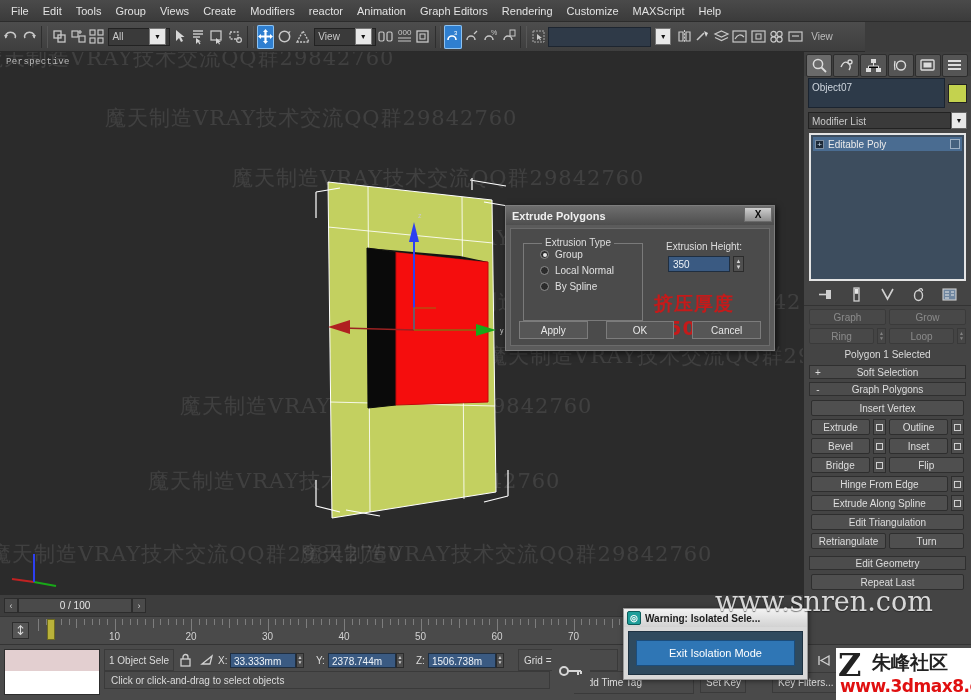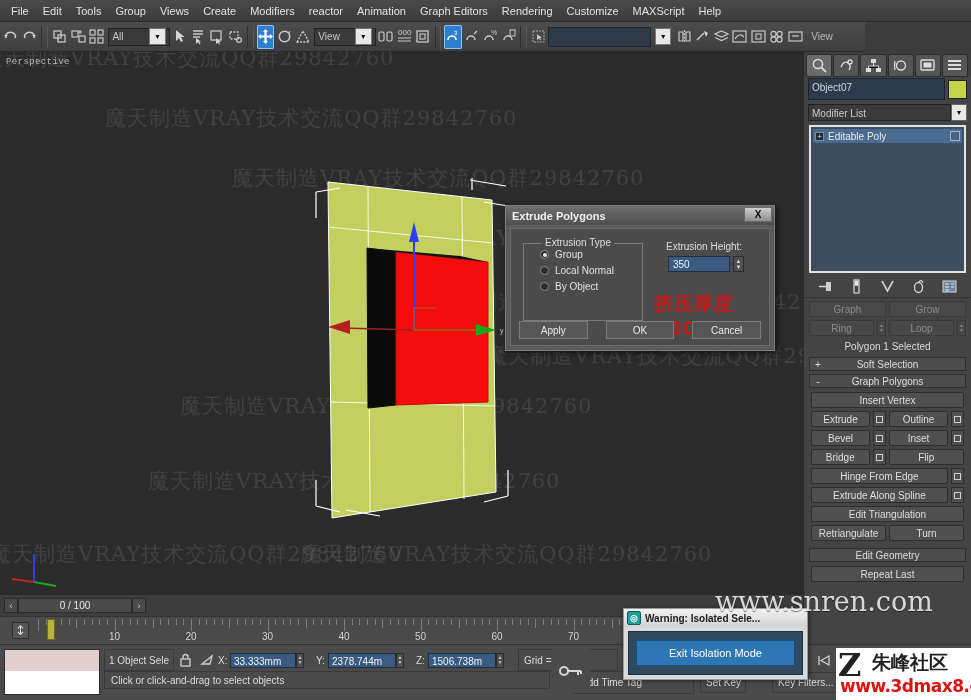--- a/index.html
+++ b/index.html
@@ -49,21 +49,21 @@
   .gizmo text{font-family:"Liberation Sans",sans-serif;}
 
   
   .cmdpanel{position:absolute;left:803px;top:52px;width:168px;height:648px;
     background:#444;border-left:1px solid #2b2b2b;box-sizing:border-box;}
   .cptabs{display:flex;height:24px;align-items:center;background:#3f3f3f;padding:2px 2px 0 2px;box-sizing:border-box;}
   .cptab{width:26px;height:21px;margin-right:1px;background:#555;border:1px solid #2d2d2d;
     display:flex;align-items:center;justify-content:center;border-radius:2px;}
   .cptab.sel{background:#6a6a6a;}
   .row{display:flex;align-items:center;padding:2px 4px;box-sizing:border-box;}
-  .objname{flex:1;height:22px;background:#2d3a49;border:1px solid #1b2430;color:#cfd6de;
+  .objname{flex:1;height:30px;background:#2d3a49;border:1px solid #1b2430;color:#cfd6de;
     font-size:10px;line-height:17px;padding-left:3px;box-sizing:border-box;}
   .swatch{width:17px;height:17px;background:#c4d24e;border:1px solid #222;margin-left:3px;}
   .modlist{flex:1;height:17px;background:#3a3a3a;border:1px solid #222;color:#c9c9c9;
     font-size:10px;line-height:17px;padding-left:3px;box-sizing:border-box;}
   .modarrow{width:16px;height:17px;background:#e8e8e8;border:1px solid #666;box-sizing:border-box;
     display:flex;align-items:center;justify-content:center;font-size:7px;color:#111;}
   .stack{margin:2px 5px;height:148px;background:#3d4d5e;border:2px solid #e4e4e4;box-sizing:border-box;padding:2px;}
   .stackitem{display:flex;align-items:center;height:14px;background:#4a6c91;padding:0 2px;box-sizing:border-box;}
   .plusbox{width:9px;height:9px;background:#1d2a38;border:1px solid #7b8da0;color:#cfe0f0;
     font-size:8px;line-height:7px;text-align:center;margin-right:4px;box-sizing:border-box;}
@@ -628,21 +628,21 @@
         <div class="radio">
           <span class="rdot on"></span>
           <span>Group</span>
         </div>
         <div class="radio">
           <span class="rdot"></span>
           <span>Local Normal</span>
         </div>
         <div class="radio">
           <span class="rdot"></span>
-          <span>By Object</span>
+          <span>By Spline</span>
         </div>
       </div>
       <div class="ehlabel">Extrusion Height:</div>
       <div class="ehfield">350</div>
       <div class="ehspin">
           <span>▲</span>
           <span>▼</span>
         </div>
       <div class="cnnote">挤压厚度350</div>
       <div class="dlgbtns">

